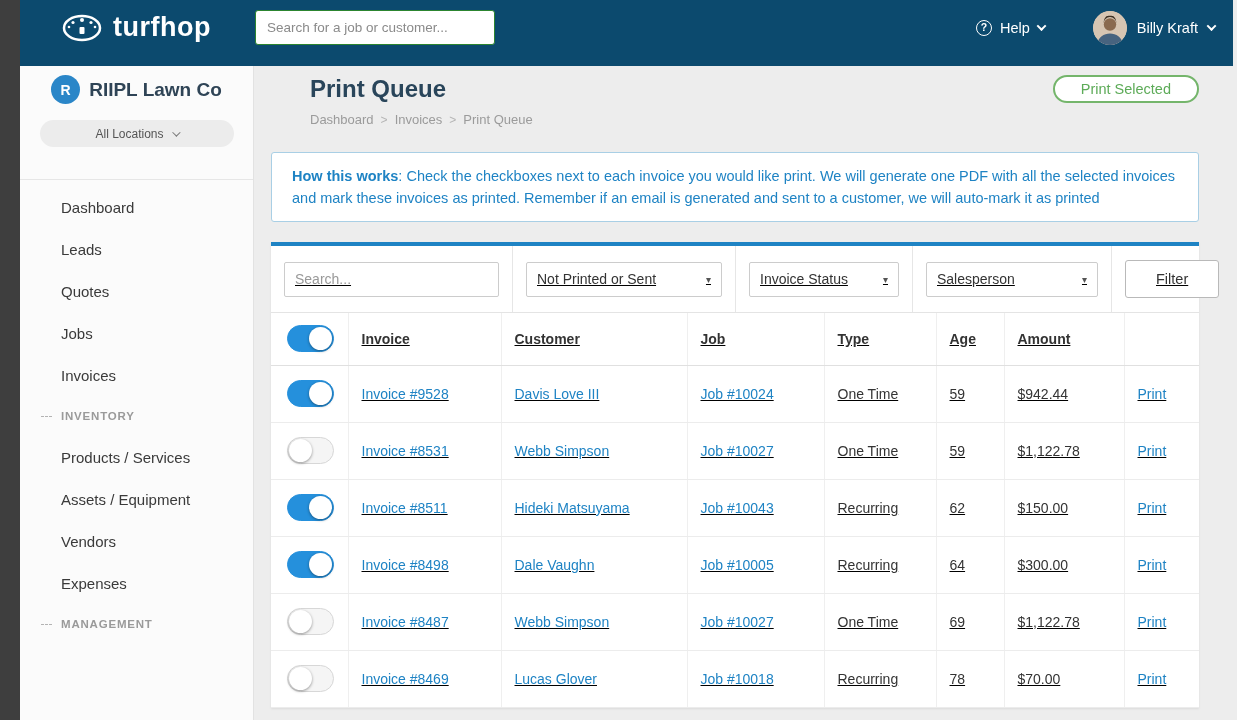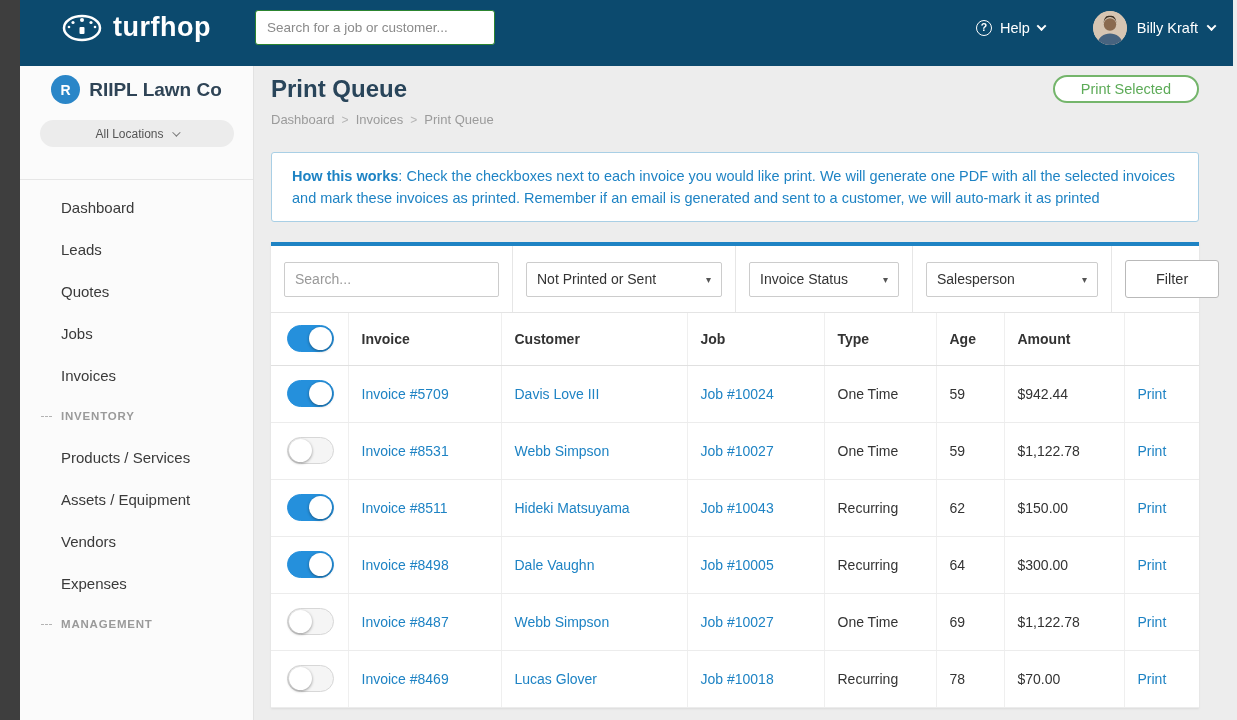--- a/index.html
+++ b/index.html
@@ -40,33 +40,33 @@
   .nav { padding-top:6px; }
   .nav-header { display:flex; align-items:center; height:40px; padding-left:21px; gap:9px; color:#9a9a9a;
                 font-size:11.5px; font-weight:bold; letter-spacing:.8px; }
   .nav-header .dash { width:11px; border-top:1px dashed #b3b3b3; }
   .nav-item { display:flex; align-items:center; height:42px; padding-left:41px; font-size:15px; color:#3a3a3a;
               cursor:pointer; text-decoration:none; }
 
   
   .main { position:absolute; left:254px; top:55px; right:0; bottom:0; background:#ededed;
           padding:20px 38px 0 17px; overflow:hidden; }
-  .page-header { display:flex; justify-content:space-between; align-items:flex-start; }
+  .page-header { display:flex; justify-content:space-between; align-items:flex-start;margin-left:39px; }
   .page-title { font-size:24px; font-weight:bold; color:#29455a; }
   .breadcrumb { margin-top:9px; font-size:13px; color:#9b9b9b; display:flex; gap:7px; align-items:center; }
   .crumb { color:#9b9b9b; text-decoration:none; cursor:pointer; }
   .crumb-sep { color:#b5b5b5; font-size:12px; }
   .btn-print-selected { height:28px; padding:0 26px; background:#fff; border:2px solid #74b56b; border-radius:20px;
                         color:#5dab58; font-size:14.5px; cursor:pointer; font-family:inherit; }
 
   .info-box { margin-top:25px; background:#fff; border:1px solid #a9cfe5; border-radius:3px; padding:12px 20px;
               color:#1e83c4; font-size:14.5px; line-height:22px; }
   .info-box b { font-weight:bold; }
 
-  .card { margin-top:20px; background:#fff; border-top:4px solid #1e83c4; box-shadow:0 1px 2px rgba(0,0,0,.08); }
+  .card { margin-top:20px; background:#fff; border-top:4px solid #1e83c4; box-shadow:0 1px 2px rgba(0,0,0,.08);text-decoration:underline; }
 
   .filterbar { display:flex; align-items:center; height:67px; border-bottom:1px solid #e4e4e4; }
   .fcell { height:100%; display:flex; align-items:center; padding:0 13px; border-right:1px solid #e6e6e6; }
   .fcell:last-child { border-right:none; flex:1; }
   .filter-search { width:215px; height:35px; border:1px solid #ccc; border-radius:2px; padding:0 10px;
                    font-size:14px; color:#333; outline:none; }
   .filter-search::placeholder { color:#999; }
   .selectbox { height:35px; border:1px solid #ccc; border-radius:2px; display:flex; align-items:center;
                justify-content:space-between; padding:0 10px; font-size:14px; color:#333; background:#fff; cursor:pointer; }
   .sel-w1 { width:196px; } .sel-w2 { width:150px; } .sel-w3 { width:172px; }
@@ -250,21 +250,21 @@
           <th></th>
         </tr>
       </thead>
       <tbody>
         <tr>
           <td class="tgl-cell">
               <div class="toggle on">
                 <span class="knob"></span>
               </div>
             </td>
-          <td><a class="link">Invoice #5709</a></td>
+          <td><a class="link">Invoice #9528</a></td>
           <td><a class="link">Davis Love III</a></td>
           <td><a class="link">Job #10024</a></td>
           <td>One Time</td>
           <td>59</td>
           <td>$942.44</td>
           <td><a class="link">Print</a></td>
         </tr>
         <tr>
           <td class="tgl-cell">
               <div class="toggle">

